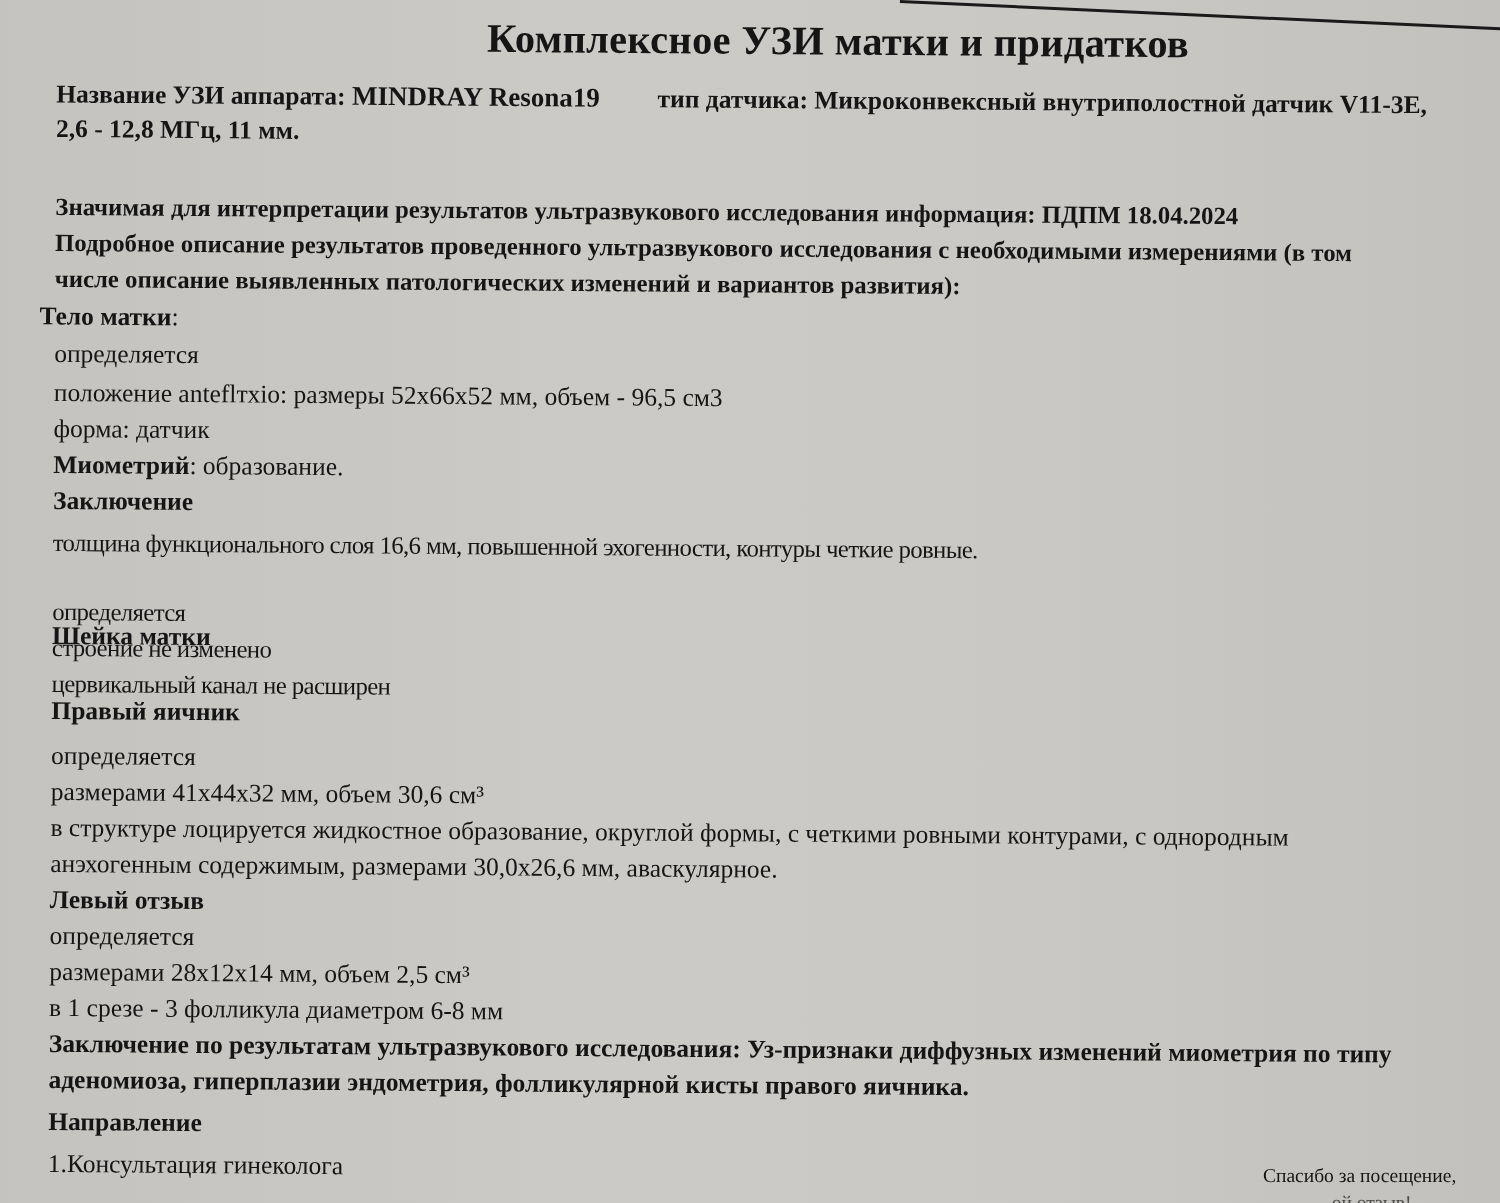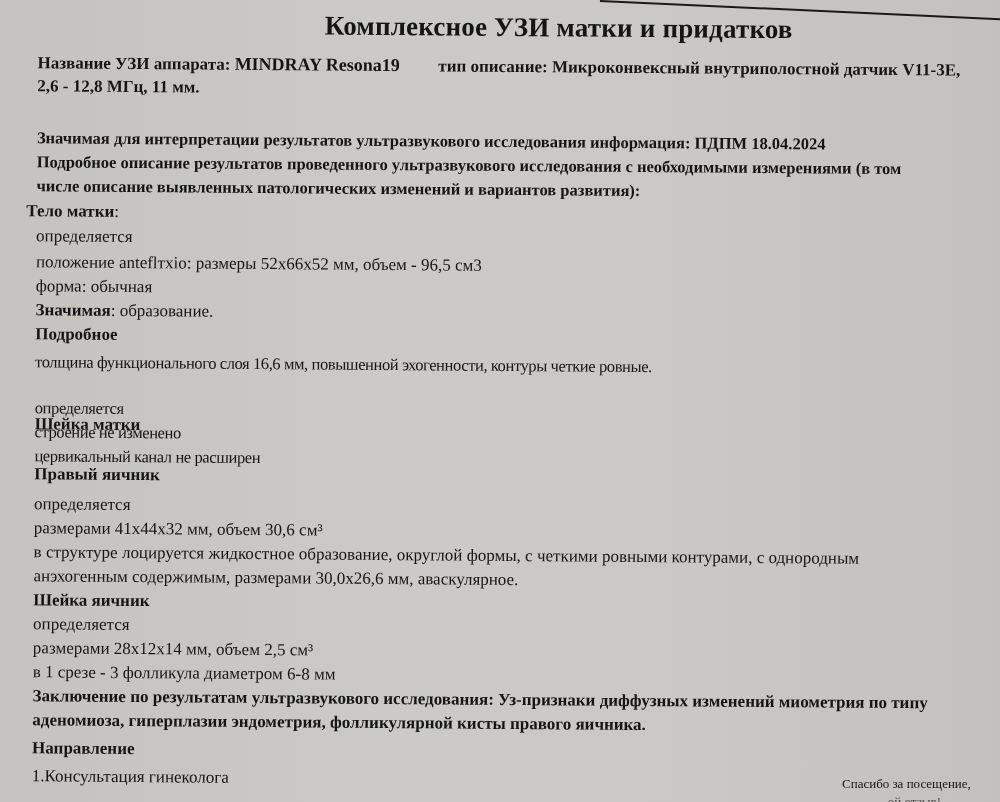--- a/index.html
+++ b/index.html
@@ -104,55 +104,55 @@
 <div class="paper-edge"></div>
 
 <div class="doc">
 
   <div class="title">Комплексное УЗИ матки и придатков</div>
 
   <div class="line b device-name">
     <span>Название УЗИ аппарата:</span>
     <span style="font-size:18px">MINDRAY Resona19</span>
     <span class="gap"></span>
-    <span>тип описание:</span>
+    <span>тип датчика:</span>
     <span>Микроконвексный внутриполостной датчик V11-3E,</span>
   </div>
   <div class="line b device-range">2,6 - 12,8 МГц, 11 мм.</div>
 
   <div class="line b info1">Значимая для интерпретации результатов ультразвукового исследования информация: ПДПМ 18.04.2024</div>
   <div class="line b info2">Подробное описание результатов проведенного ультразвукового исследования с необходимыми измерениями (в том</div>
   <div class="line b info3">числе описание выявленных патологических изменений и вариантов развития):</div>
 
   <div class="line h-body">
     <span class="b">Тело матки</span><span>:</span>
   </div>
   <div class="line r1">определяется</div>
   <div class="line r2">положение anteflтxio: размеры 52х66х52 мм, объем - 96,5 см3</div>
-  <div class="line r3">форма: обычная</div>
+  <div class="line r3">форма: датчик</div>
 
   <div class="line r4">
-    <span class="b">Значимая</span><span>: образование.</span>
+    <span class="b">Миометрий</span><span>: образование.</span>
   </div>
 
-  <div class="line b h-endo">Подробное</div>
+  <div class="line b h-endo">Заключение</div>
   <div class="line narrow r5" style="top:352px">толщина функционального слоя 16,6 мм, повышенной эхогенности, контуры четкие ровные.</div>
 
   <div class="line b h-cervix">Шейка матки</div>
   <div class="line narrow r6">определяется</div>
   <div class="line narrow r7">строение не изменено</div>
   <div class="line narrow r8">цервикальный канал не расширен</div>
 
   <div class="line b h-right">Правый яичник</div>
   <div class="line r9">определяется</div>
   <div class="line r10">размерами 41х44х32 мм, объем 30,6 см³</div>
   <div class="line r11">в структуре лоцируется жидкостное образование, округлой формы, с четкими ровными контурами, с однородным</div>
   <div class="line r12">анэхогенным содержимым, размерами 30,0х26,6 мм, аваскулярное.</div>
 
-  <div class="line b h-left">Шейка яичник</div>
+  <div class="line b h-left">Левый отзыв</div>
   <div class="line r13">определяется</div>
   <div class="line r14">размерами 28х12х14 мм, объем 2,5 см³</div>
   <div class="line r15">в 1 срезе - 3 фолликула диаметром 6-8 мм</div>
 
   <div class="line b concl1">Заключение по результатам ультразвукового исследования: Уз-признаки диффузных изменений миометрия по типу</div>
   <div class="line b concl2">аденомиоза, гиперплазии эндометрия, фолликулярной кисты правого яичника.</div>
 
   <div class="line b h-referral">Направление</div>
   <div class="line r16">1.Консультация гинеколога</div>
 

